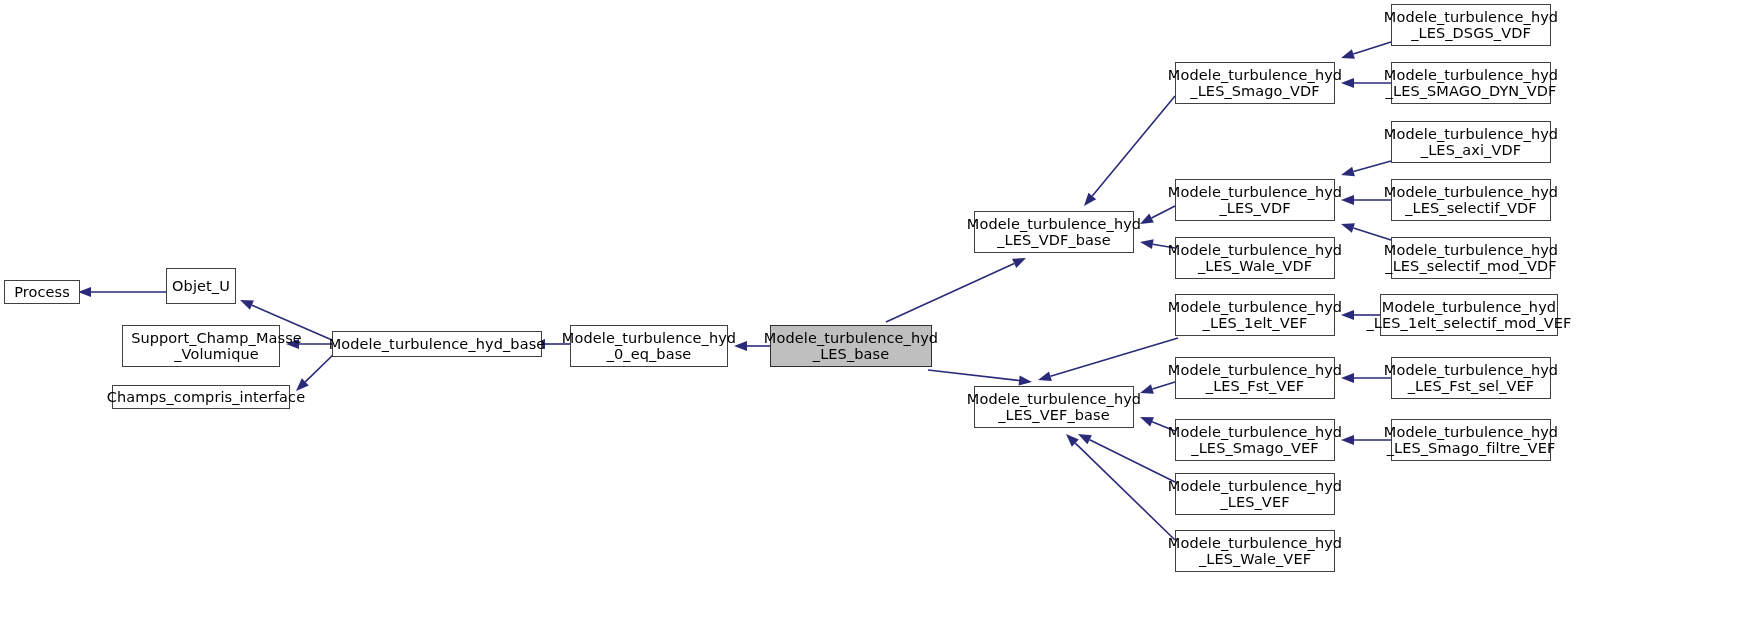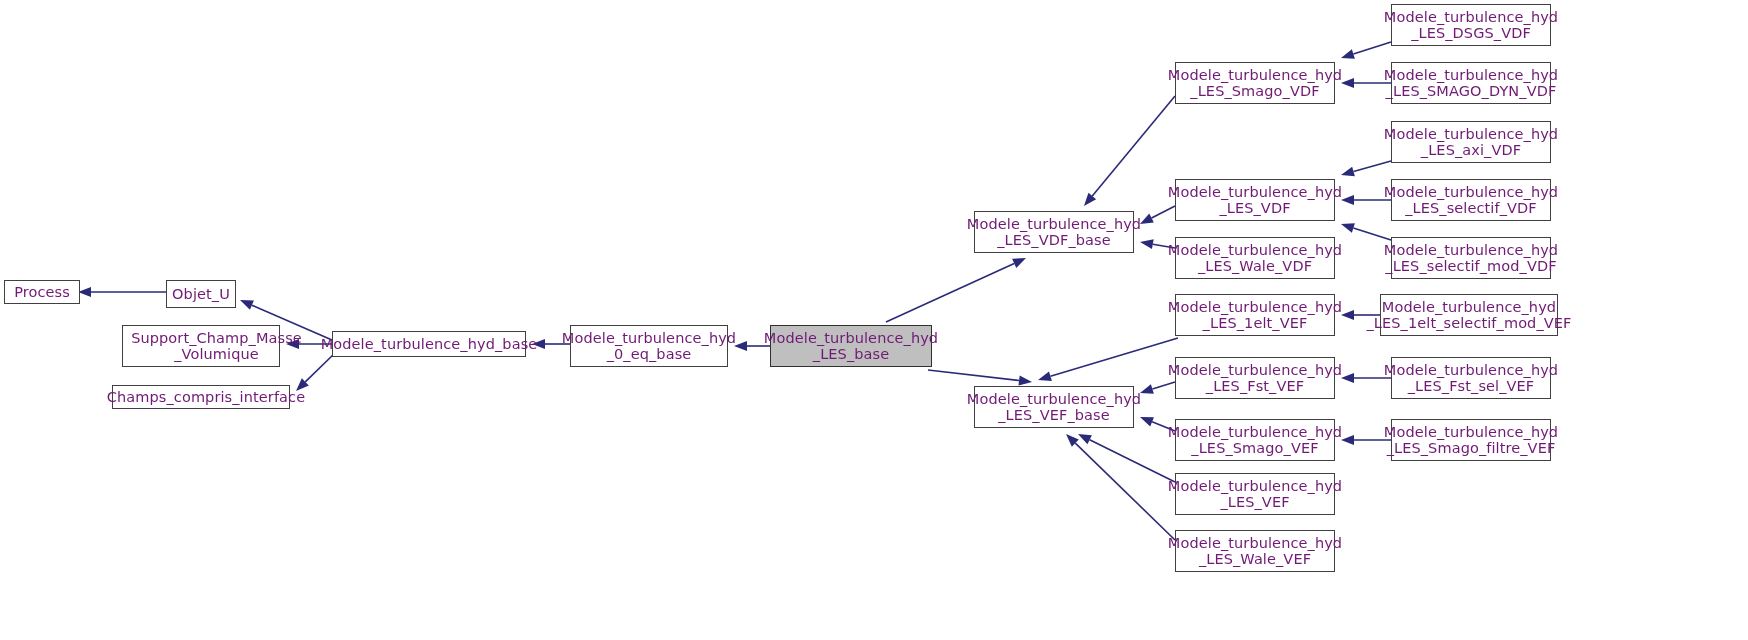--- a/index.html
+++ b/index.html
@@ -21,21 +21,21 @@
     top: 0;
     width: 1748px;
     height: 640px;
     pointer-events: none;
   }
   .node {
     position: absolute;
     box-sizing: border-box;
     border: 1px solid #404040;
     background: #ffffff;
-    color: #701a75;
+    color: #000000;
     font-size: 14.5px;
     line-height: 16.5px;
     letter-spacing: 0.1px;
     display: flex;
     align-items: center;
     justify-content: center;
     text-align: center;
     white-space: pre-line;
     z-index: 2;
   }
@@ -93,25 +93,25 @@
       <polygon points="1140,417 1153.927150363279,417.185695338177 1150.2132435997378,426.4704622470296" fill="#2a2a78"></polygon>
       <line x1="1391" y1="440" x2="1354" y2="440" stroke="#2a2a78" stroke-width="1.6"></line>
       <polygon points="1341,440 1354,435 1354,445" fill="#2a2a78"></polygon>
       <line x1="1175" y1="482" x2="1089.6514778778042" y2="439.7656797745835" stroke="#2a2a78" stroke-width="1.6"></line>
       <polygon points="1078,434 1091.8690470218746,435.2843421292742 1087.4339087337337,444.24701741989276" fill="#2a2a78"></polygon>
       <line x1="1175" y1="540" x2="1075.3197468042256" y2="443.0632400114488" stroke="#2a2a78" stroke-width="1.6"></line>
       <polygon points="1066,434 1078.8056083470906,439.4787220098235 1071.8338852613606,446.64775801307405" fill="#2a2a78"></polygon>
     </svg>
   <div id="node-layer">
       <div class="node" style="left: 4px; top: 280px; width: 76px; height: 24px;">Process</div>
-      <div class="node" style="left: 166px; top: 280px; width: 70px; height: 28px;">Objet_U</div>
+      <div class="node" style="left: 166px; top: 268px; width: 70px; height: 36px;">Objet_U</div>
       <div class="node" style="left: 122px; top: 325px; width: 158px; height: 42px; padding-left: 31px;">Support_Champ_Masse
 _Volumique</div>
       <div class="node" style="left: 112px; top: 385px; width: 178px; height: 24px; padding-left: 10px;">Champs_compris_interface</div>
-      <div class="node" style="left: 332px; top: 331px; width: 194px; height: 26px;">Modele_turbulence_hyd_base</div>
+      <div class="node" style="left: 332px; top: 331px; width: 210px; height: 26px;">Modele_turbulence_hyd_base</div>
       <div class="node" style="left: 570px; top: 325px; width: 158px; height: 42px;">Modele_turbulence_hyd
 _0_eq_base</div>
       <div class="node highlight" style="left: 770px; top: 325px; width: 162px; height: 42px;">Modele_turbulence_hyd
 _LES_base</div>
       <div class="node" style="left: 974px; top: 211px; width: 160px; height: 42px;">Modele_turbulence_hyd
 _LES_VDF_base</div>
       <div class="node" style="left: 1175px; top: 62px; width: 160px; height: 42px;">Modele_turbulence_hyd
 _LES_Smago_VDF</div>
       <div class="node" style="left: 1391px; top: 4px; width: 160px; height: 42px;">Modele_turbulence_hyd
 _LES_DSGS_VDF</div>

